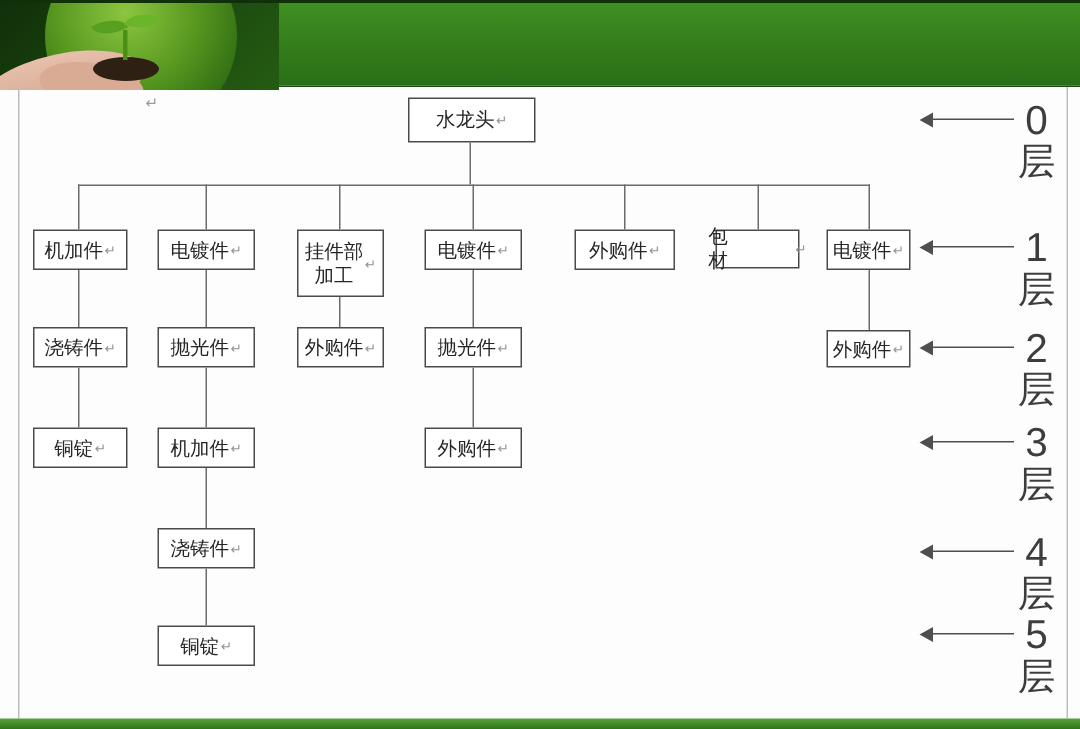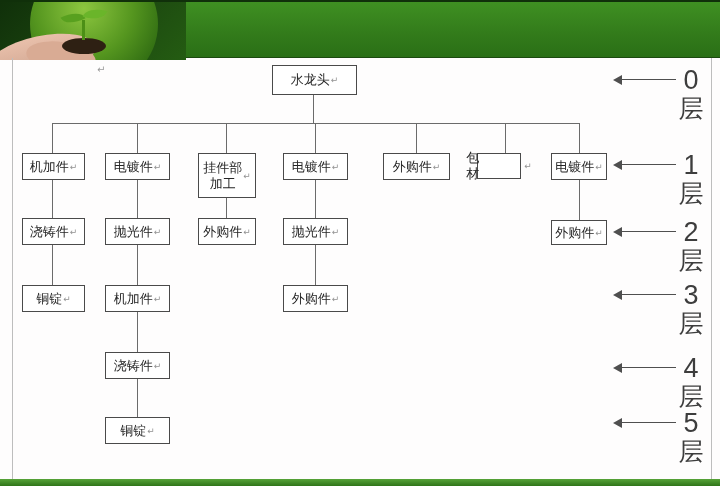--- a/index.html
+++ b/index.html
@@ -107,21 +107,21 @@
   <div class="node" style="left:198px;top:153px;width:58px;height:45px;">
     <span>挂件部
 加工</span><span class="rmark">↵</span>
   </div>
   <div class="node" style="left:283px;top:153px;width:65px;height:27px;">
     <span>电镀件</span><span class="rmark">↵</span>
   </div>
   <div class="node" style="left:383px;top:153px;width:67px;height:27px;">
     <span>外购件</span><span class="rmark">↵</span>
   </div>
-  <div class="node" style="left:477px;top:153px;width:44px;height:26px;gap:44px;">
+  <div class="node" style="left:477px;top:153px;width:56px;height:26px;gap:44px;">
     <span>包材</span><span class="rmark">↵</span>
   </div>
   <div class="node" style="left:551px;top:153px;width:56px;height:27px;">
     <span>电镀件</span><span class="rmark">↵</span>
   </div>
 
   <div class="node" style="left:22px;top:218px;width:63px;height:27px;">
     <span>浇铸件</span><span class="rmark">↵</span>
   </div>
   <div class="node" style="left:105px;top:218px;width:65px;height:27px;">

